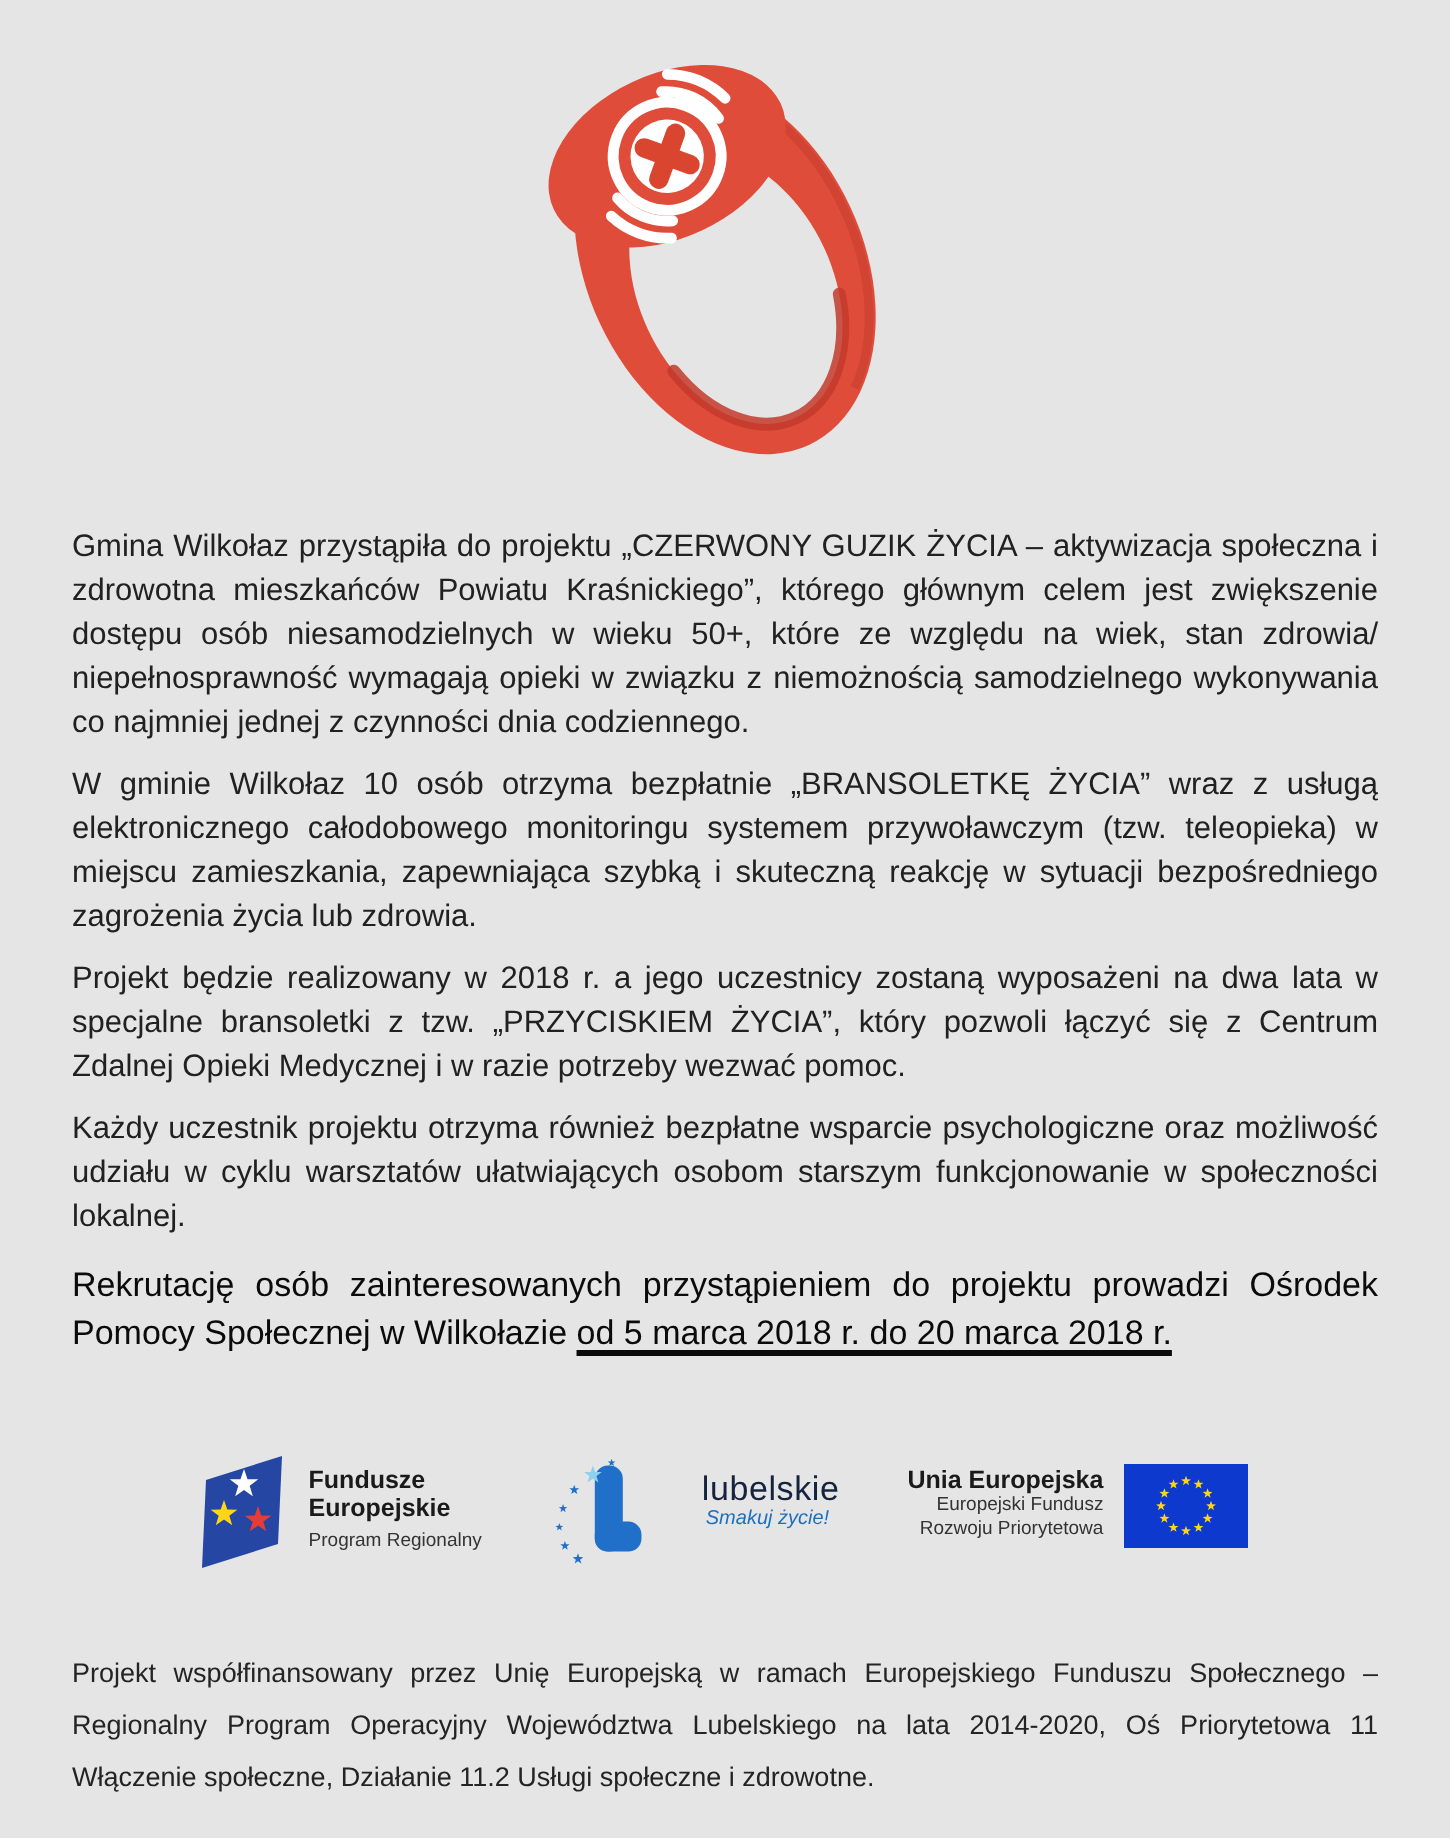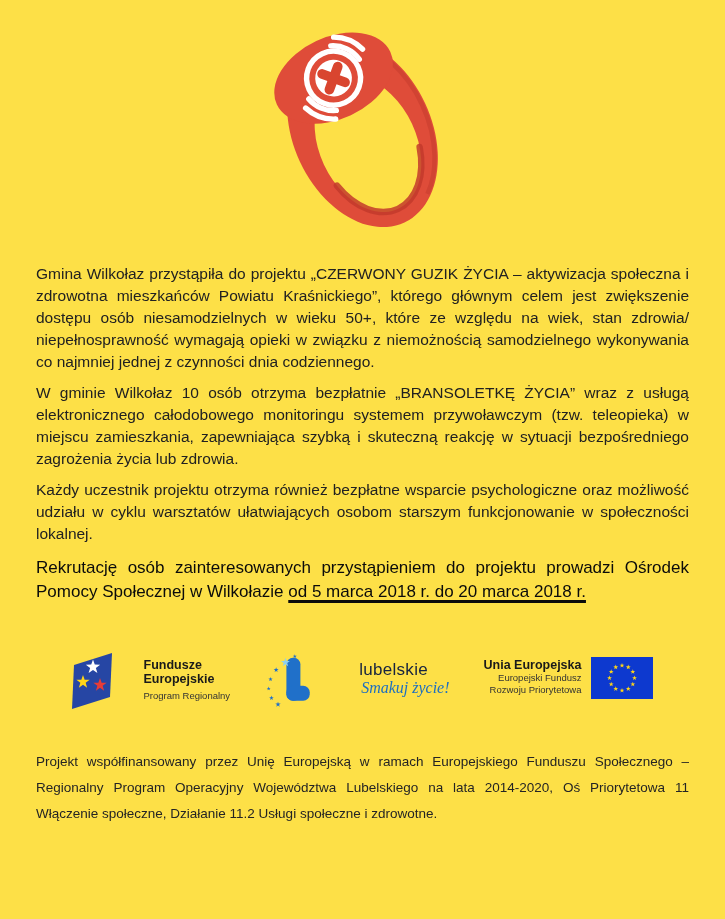--- a/index.html
+++ b/index.html
@@ -2,49 +2,49 @@
 <html><head>
 <meta charset="utf-8">
 <style>
   * { margin:0; padding:0; box-sizing:border-box; }
   html,body { background:#fff; }
   body {
     width:725px; height:919px;
     font-family:"Liberation Sans", sans-serif;
     color:#212121;
   }
-  .page { width:725px; height:919px; padding:0 36px; overflow:hidden; background:#fde047; }
+  .page { width:725px; height:919px; padding:0 36px; overflow:hidden; background:#e5e5e5; }
 
   
   .hero { text-align:center; padding-top:30px; height:263px; }
   .hero svg { width:205px; height:205px; }
 
   
   p.body {
     font-size:15.5px; line-height:22px; text-align:justify;
     color:#212121; margin-bottom:9px;
   }
   p.lead {
     font-size:17px; line-height:23.5px; font-weight:400; text-align:justify;
     color:#0b0b0b; margin-top:11px;
   }
   p.contact { margin-top:14px; }
   .u { text-decoration:underline; text-decoration-thickness:2.5px; text-underline-offset:3px; }
 
   
   .logos { display:flex; justify-content:center; align-items:flex-start; gap:34px; margin-top:50px; height:80px; }
-  .logo { display:flex; align-items:flex-start;gap:19px; }
+  .logo { display:flex; align-items:flex-start; }
   .logo-fe .fe-flag { width:44px; height:60px; margin-right:9px; }
   .fe-text { padding-top:5px; }
   .logo-title { font-size:12.5px; line-height:14px; font-weight:700; color:#1a1a1a; }
   .logo-sub { font-size:9.5px; color:#333; margin-top:4px; }
   .logo-lub .lub-mark { width:56px; height:60px; margin-right:6px; }
   .lub-text { padding-top:7px; }
   .lub-name { font-size:17px; font-weight:400; color:#16233f; letter-spacing:.3px;margin-left:14px; }
-  .lub-tagline { font-family:Liberation Serif, serif; font-style:italic; font-size:16px; color:#1d6fc0; margin:-1px 0 0 16px; }
+  .lub-tagline { font-family:Liberation Sans, sans-serif; font-style:italic; font-size:10px; color:#1d6fc0; margin:-1px 0 0 16px; }
   .logo-ue { gap:10px;justify-content:space-between; }
   .ue-text { text-align:right; padding-top:5px; }
   .ue-title { font-size:12.5px; font-weight:700; color:#1a1a1a; }
   .ue-sub { font-size:9.5px; line-height:11.5px; color:#333; }
   .ue-sub:first-of-type { margin-top:3px; }
   .ue-flag { width:62px; height:42px; margin-top:4px; }
 
   
   p.footer {
     font-size:13.5px; line-height:26px; text-align:justify;
@@ -80,20 +80,21 @@
         <path d="M108.1 3.6 A38 38 0 0 1 127.7 25" fill="none" stroke="#ffffff" stroke-width="5" stroke-linecap="round"></path>
 
         <path d="M81.7 66.2 A30 30 0 0 1 63 45.8" fill="none" stroke="#ffffff" stroke-width="5" stroke-linecap="round"></path>
         <path d="M77.8 73.2 A38 38 0 0 1 56.8 52.2" fill="none" stroke="#ffffff" stroke-width="5" stroke-linecap="round"></path>
       </g>
     </svg>
   </div>
 
   <p class="body">Gmina Wilkołaz przystąpiła do projektu „CZERWONY GUZIK ŻYCIA – aktywizacja społeczna i zdrowotna mieszkańców Powiatu Kraśnickiego”, którego głównym celem jest zwiększenie dostępu osób niesamodzielnych w wieku 50+, które ze względu na wiek, stan zdrowia/ niepełnosprawność wymagają opieki w związku z niemożnością samodzielnego wykonywania co najmniej jednej z czynności dnia codziennego.</p>
   <p class="body">W gminie Wilkołaz 10 osób otrzyma bezpłatnie „BRANSOLETKĘ ŻYCIA” wraz z usługą elektronicznego całodobowego monitoringu systemem przywoławczym (tzw. teleopieka) w miejscu zamieszkania, zapewniająca szybką i skuteczną reakcję w sytuacji bezpośredniego zagrożenia życia lub zdrowia.</p>
+  <p class="body">Projekt będzie realizowany w 2018 r. a jego uczestnicy zostaną wyposażeni na dwa lata w specjalne bransoletki z tzw. „PRZYCISKIEM ŻYCIA”, który pozwoli łączyć się z Centrum Zdalnej Opieki Medycznej i w razie potrzeby wezwać pomoc.</p>
   <p class="body">Każdy uczestnik projektu otrzyma również bezpłatne wsparcie psychologiczne oraz możliwość udziału w cyklu warsztatów ułatwiających osobom starszym funkcjonowanie w społeczności lokalnej.</p>
 
   <p class="lead"><span>Rekrutację osób zainteresowanych przystąpieniem do projektu prowadzi Ośrodek Pomocy Społecznej w Wilkołazie </span><span class="u">od 5 marca 2018 r. do 20 marca 2018 r.</span></p>
 
 
   <div class="logos">
 
     <div class="logo logo-fe">
       <svg class="fe-flag" viewBox="0 0 44 60" xmlns="http://www.w3.org/2000/svg">
         <polygon points="2,12 40,0 38,44 0,56" fill="#2646a4"></polygon>

